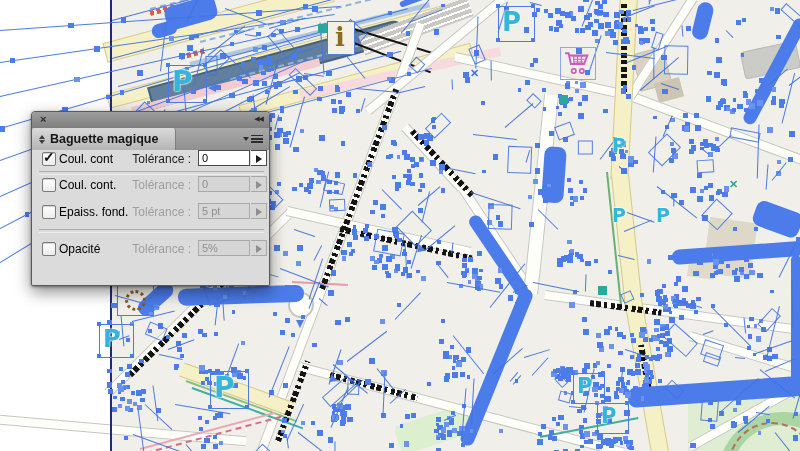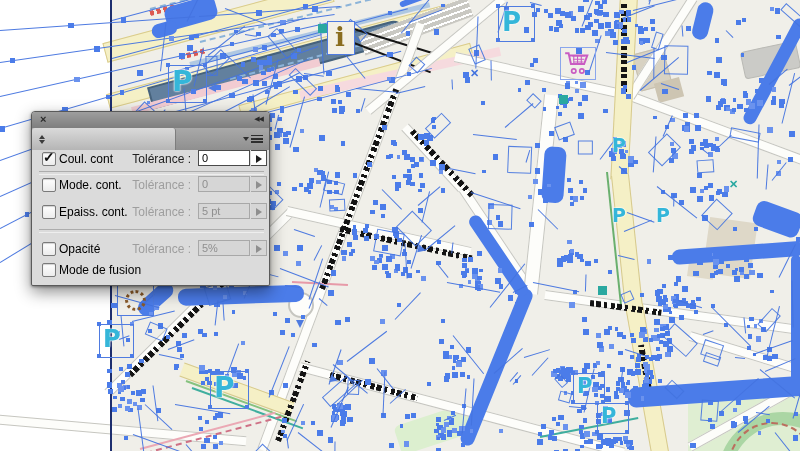--- a/index.html
+++ b/index.html
@@ -1467,56 +1467,53 @@
     <div class="p-header">
       <span class="p-close">×</span>
       <span class="p-collapse">◀◀</span>
     </div>
     <div class="p-tabs">
       <div class="p-tab">
         <span class="tab-arrows">
             <i class="tri-up"></i>
             <i class="tri-down"></i>
           </span>
+        <span class="tab-title">Baguette magique</span>
       </div>
       <span class="p-menu">
           <i class="menu-tri"></i>
           <i class="menu-bars"></i>
         </span>
     </div>
     <div class="p-body">
       <div class="p-row" style="top:1px;">
         <span class="cbx checked"></span>
         <span class="p-label">Coul. cont</span>
         <span class="tol-label">Tolérance :</span>
         <input class="tol-input" value="0" style="">
         <span class="tol-arrow"></span>
       </div>
       <div class="p-div" style="top:21px;"></div>
       <div class="p-row disabled" style="top:27px;">
         <span class="cbx"></span>
-        <span class="p-label">Mode. cont.</span>
+        <span class="p-label">Coul. cont.</span>
         <span class="tol-label">Tolérance :</span>
         <input class="tol-input" value="0" disabled="" style="">
         <span class="tol-arrow"></span>
       </div>
       <div class="p-row disabled" style="top:54px;">
         <span class="cbx"></span>
-        <span class="p-label">Epaiss. cont.</span>
+        <span class="p-label">Epaiss. fond.</span>
         <span class="tol-label">Tolérance :</span>
         <input class="tol-input" value="5 pt" disabled="" style="">
         <span class="tol-arrow"></span>
       </div>
       <div class="p-div" style="top:79px;"></div>
       <div class="p-row disabled" style="top:91px;">
         <span class="cbx"></span>
         <span class="p-label">Opacité</span>
         <span class="tol-label">Tolérance :</span>
         <input class="tol-input" value="5%" disabled="" style="">
         <span class="tol-arrow"></span>
       </div>
-      <div class="p-row disabled" style="top:112px;">
-        <span class="cbx"></span>
-        <span class="p-label">Mode de fusion</span>
-      </div>
     </div>
   </div>
 </div>
 
 </body></html>

